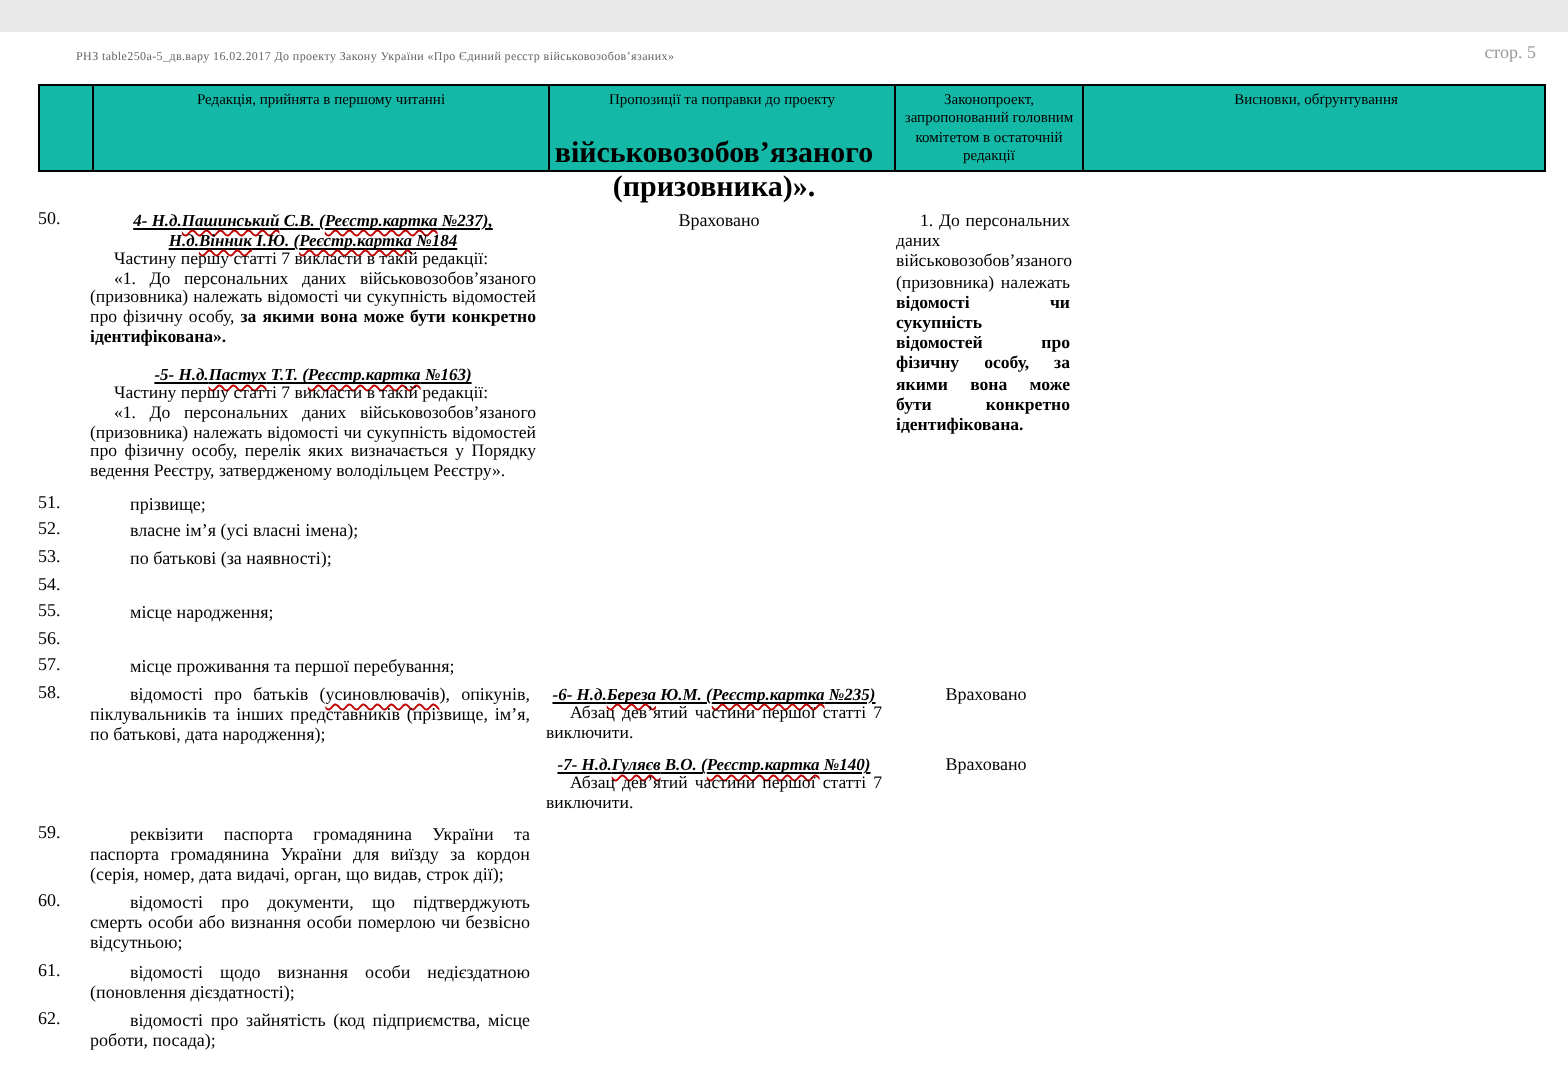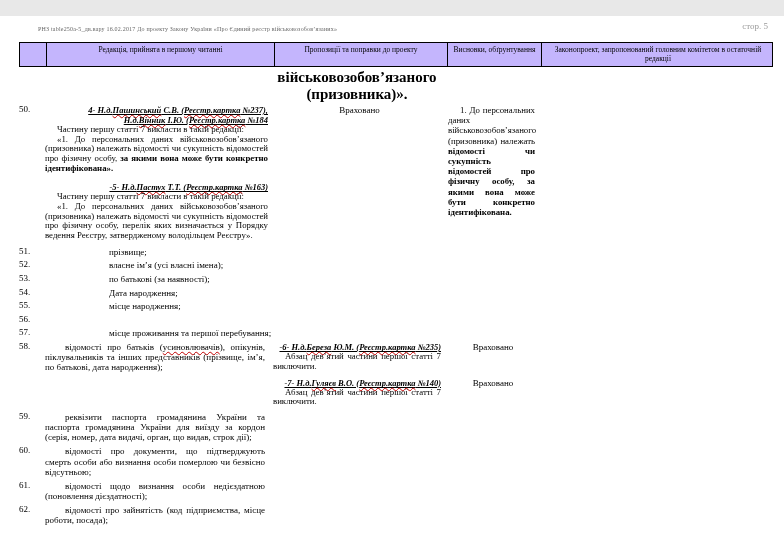--- a/index.html
+++ b/index.html
@@ -7,21 +7,21 @@
     position:relative; width:784px; height:541px; background:#ffffff;
     font-family:Liberation Serif, serif; color:#000; overflow:hidden;
     margin:16px auto;
   }
   .docref { position:absolute; left:38px; top:10px; font-size:6px; color:#666; letter-spacing:.2px; white-space:nowrap; }
   .pagenum { position:absolute; right:16px; top:5px; font-size:9px; color:#9a9a9a; }
 
   .thead {
     position:absolute; left:19px; top:26px; width:754px;
     display:grid; grid-template-columns:26px 228px 173px 94px 233px;
-    border:1.5px solid #000; box-sizing:border-box; background:#c4b5fd;
+    border:1.5px solid #000; box-sizing:border-box; background:#14b8a6;
   }
   .th {
     border-left:1px solid #000; font-size:7.5px; line-height:1.25;
     text-align:center; padding:2px 3px; box-sizing:border-box;
     display:flex; align-items:flex-start; justify-content:center;
   }
   .th:first-child { border-left:none; }
 
   .tbody { position:absolute; left:19px; top:53px; width:754px; }
   .trow { display:grid; grid-template-columns:26px 228px 173px 94px 233px; }
@@ -36,47 +36,47 @@
   .ind12 { text-indent:12px; }
   .para  { margin:0; }
 
   .cont-row { margin-bottom:3px; }
   .cont { font-weight:bold; text-align:center; font-size:15px; text-indent:0; }
 
   .prop { margin-bottom:9px; }
   .prop:last-child { margin-bottom:0; }
   .prop-heading {
     font-weight:bold; font-style:italic; text-decoration:underline;
-    font-size:8.5px; text-align:right; text-indent:0; line-height:1.18;
+    font-size:8.5px; text-align:center; text-indent:0; line-height:1.18;
   }
   .wavy { text-decoration:underline wavy #c00000; text-decoration-skip-ink:none; }
 
   .concl { text-align:center; padding-top:0; }
 
   .r50 { margin-bottom:6px; }
-  .item { margin-bottom:3.5px;gap:44px; }
+  .item { margin-bottom:3.5px; }
   .r58b { margin-top:5px; margin-bottom:5px; }
   .item2 { margin-bottom:4px; }
 
   .footer-note { position:absolute; left:17px; bottom:9px; font-size:5.5px; color:#555; }
 </style>
 </head>
 <body>
 
 <div class="page">
 
   <span class="docref">РНЗ  table250a-5_дв.вару  16.02.2017  До проекту Закону України «Про Єдиний реєстр військовозобов’язаних»</span>
   <span class="pagenum">стор.  5</span>
 
   <div class="thead">
     <div class="th"></div>
     <div class="th">Редакція, прийнята в першому читанні</div>
     <div class="th">Пропозиції та поправки до проекту</div>
+    <div class="th">Законопроект, запропонований головним комітетом в остаточній редакції</div>
     <div class="th">Висновки, обґрунтування</div>
-    <div class="th">Законопроект, запропонований головним комітетом в остаточній редакції</div>
   </div>
 
   <div class="tbody">
 
     <div class="trow cont-row">
       <div class="c1"></div>
       <div class="c2"></div>
       <div class="c3 cont">військовозобов’язаного (призовника)».</div>
       <div class="c4"></div>
       <div class="c5"></div>
@@ -118,21 +118,20 @@
     </div>
     <div class="trow item">
       <div class="c1">53.</div>
       <div class="c2 para ind20">по батькові (за наявності);</div>
       <div class="c3"></div>
         <div class="c4"></div>
         <div class="c5"></div>
     </div>
     <div class="trow item">
       <div class="c1">54.</div>
-      <div class="c2 para ind20">Дата народження;</div>
       <div class="c3"></div>
         <div class="c4"></div>
         <div class="c5"></div>
     </div>
     <div class="trow item">
       <div class="c1">55.</div>
       <div class="c2 para ind20">місце народження;</div>
       <div class="c3"></div>
         <div class="c4"></div>
         <div class="c5"></div>

